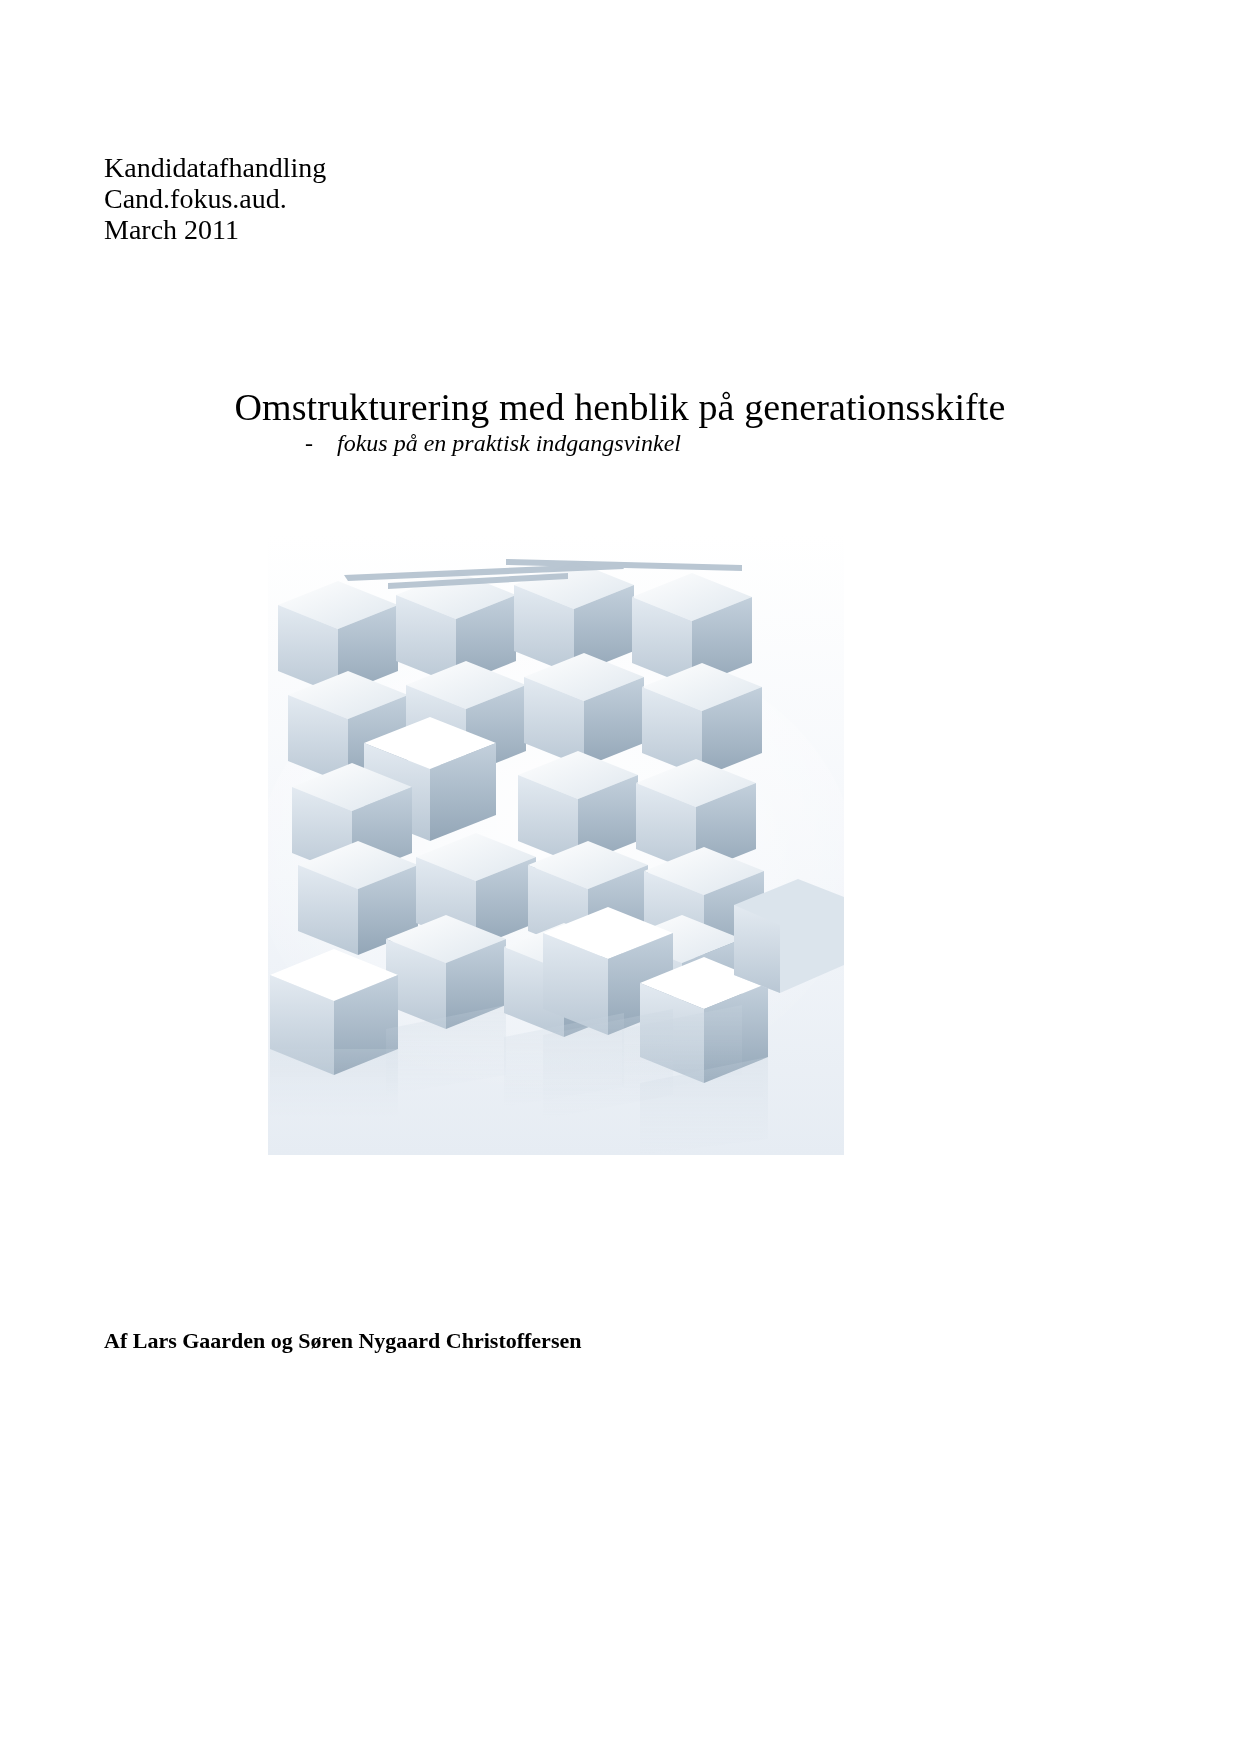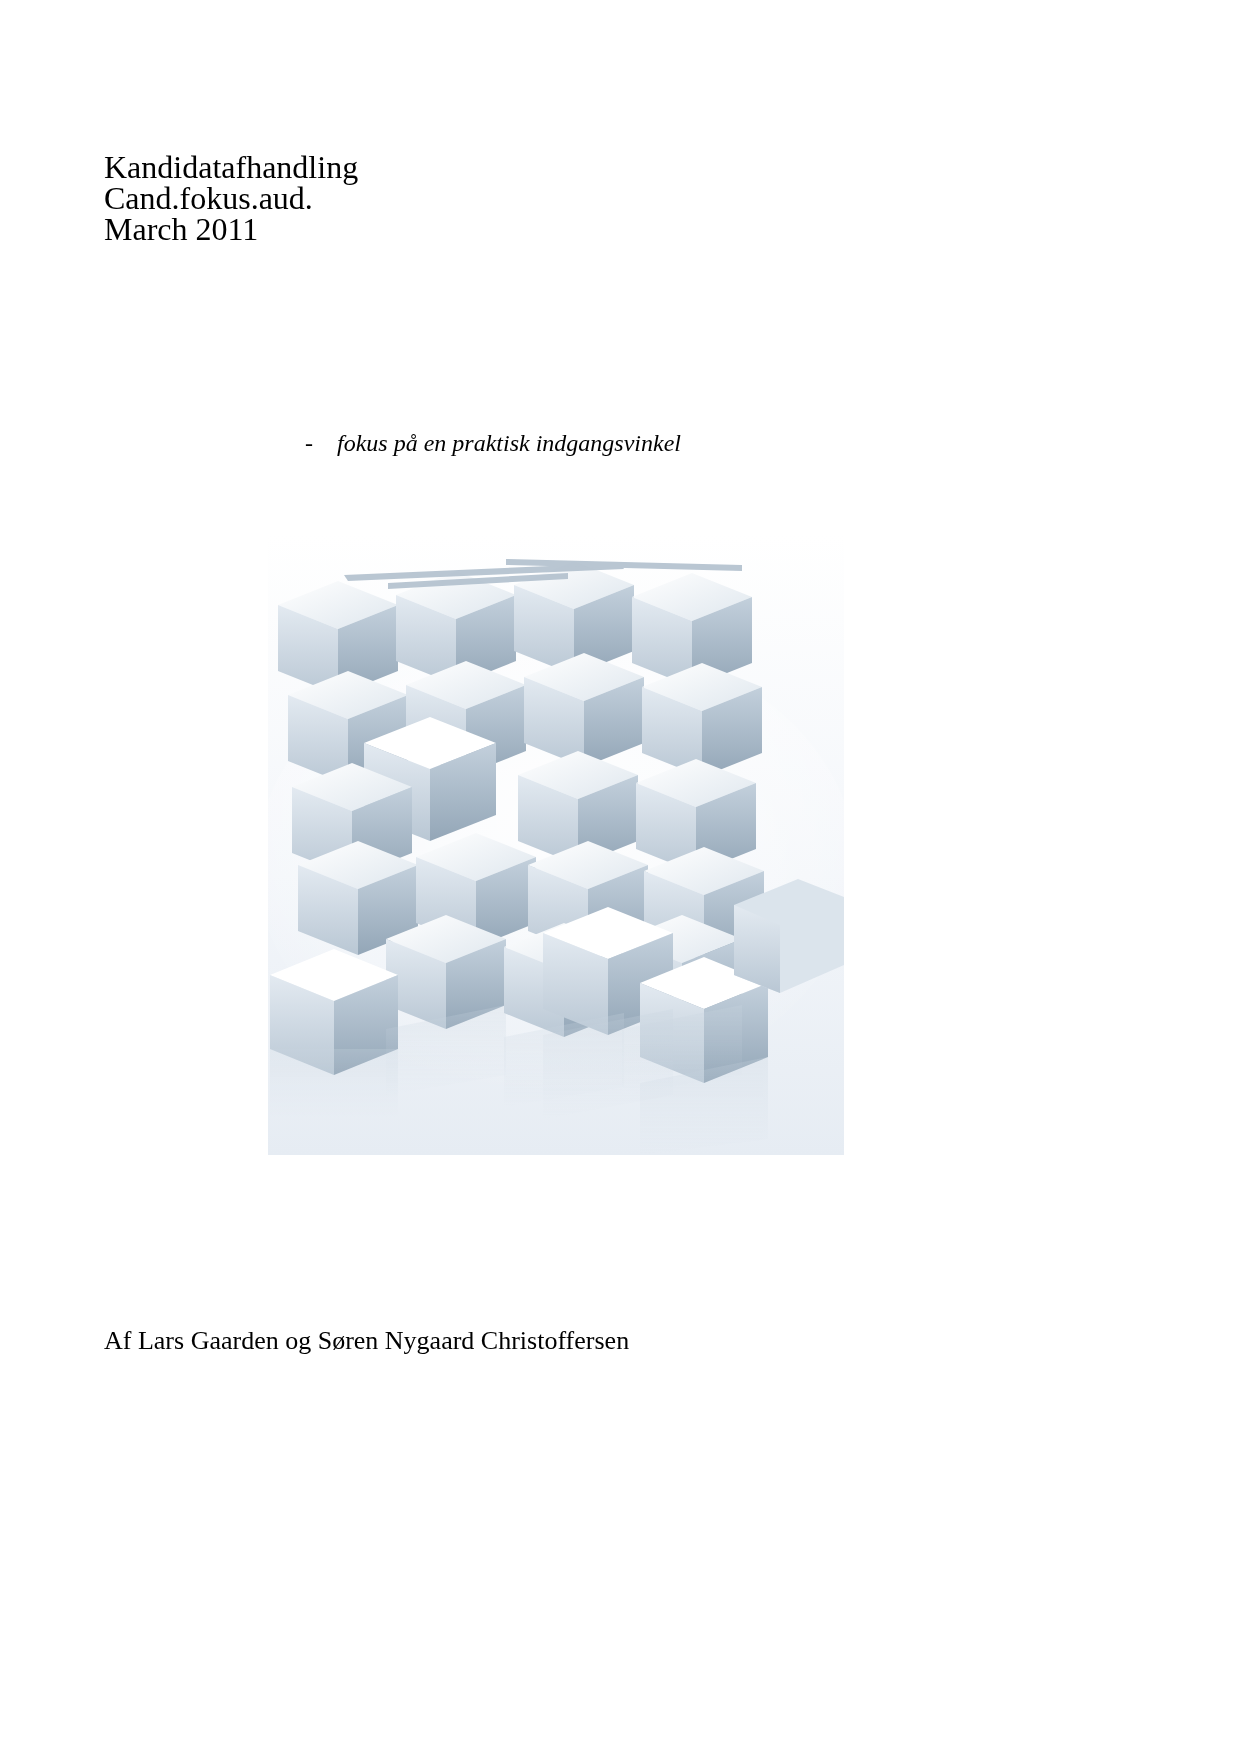--- a/index.html
+++ b/index.html
@@ -21,21 +21,21 @@
     left: 0; top: 0;
     width: 1240px;
     height: 1755px;
     background: #ffffff;
   }
 
   .header-block {
     position: absolute;
     left: 104px;
     top: 152px;
-    font-size: 32px;
+    font-size: 28px;
     line-height: 31px;
     color: #000;
   }
   .header-block div { white-space: nowrap; }
 
   .title {
     position: absolute;
     left: 0;
     top: 360px;
     width: 1240px;
@@ -70,37 +70,38 @@
     height: 620px;
     overflow: hidden;
     background: linear-gradient(180deg,#ffffff 0%, #f4f7fa 55%, #e9eef4 100%);
   }
   .figure svg { display: block; }
 
   .byline {
     position: absolute;
     left: 104px;
     top: 1322px;
-    font-size: 26px;
-    font-weight: normal;
+    font-size: 22px;
+    font-weight: bold;
     line-height: 37px;
   }
   .byline div { white-space: nowrap; }
 </style>
 </head>
 <body>
 
 <div class="page">
 
   <div class="header-block">
     <div>Kandidatafhandling</div>
     <div>Cand.fokus.aud.</div>
     <div>March 2011</div>
   </div>
 
+  <h1 class="title">Omstrukturering med henblik på generationsskifte</h1>
 
   <div class="subtitle-row">
     <span class="subtitle-dash">-</span><span>fokus på en praktisk indgangsvinkel</span>
   </div>
 
   <div class="figure">
     <svg width="576" height="620" viewBox="0 0 576 620" xmlns="http://www.w3.org/2000/svg">
       <defs>
         <linearGradient id="bg" x1="0" y1="0" x2="0" y2="1">
           <stop offset="0%" stop-color="#ffffff"></stop>

